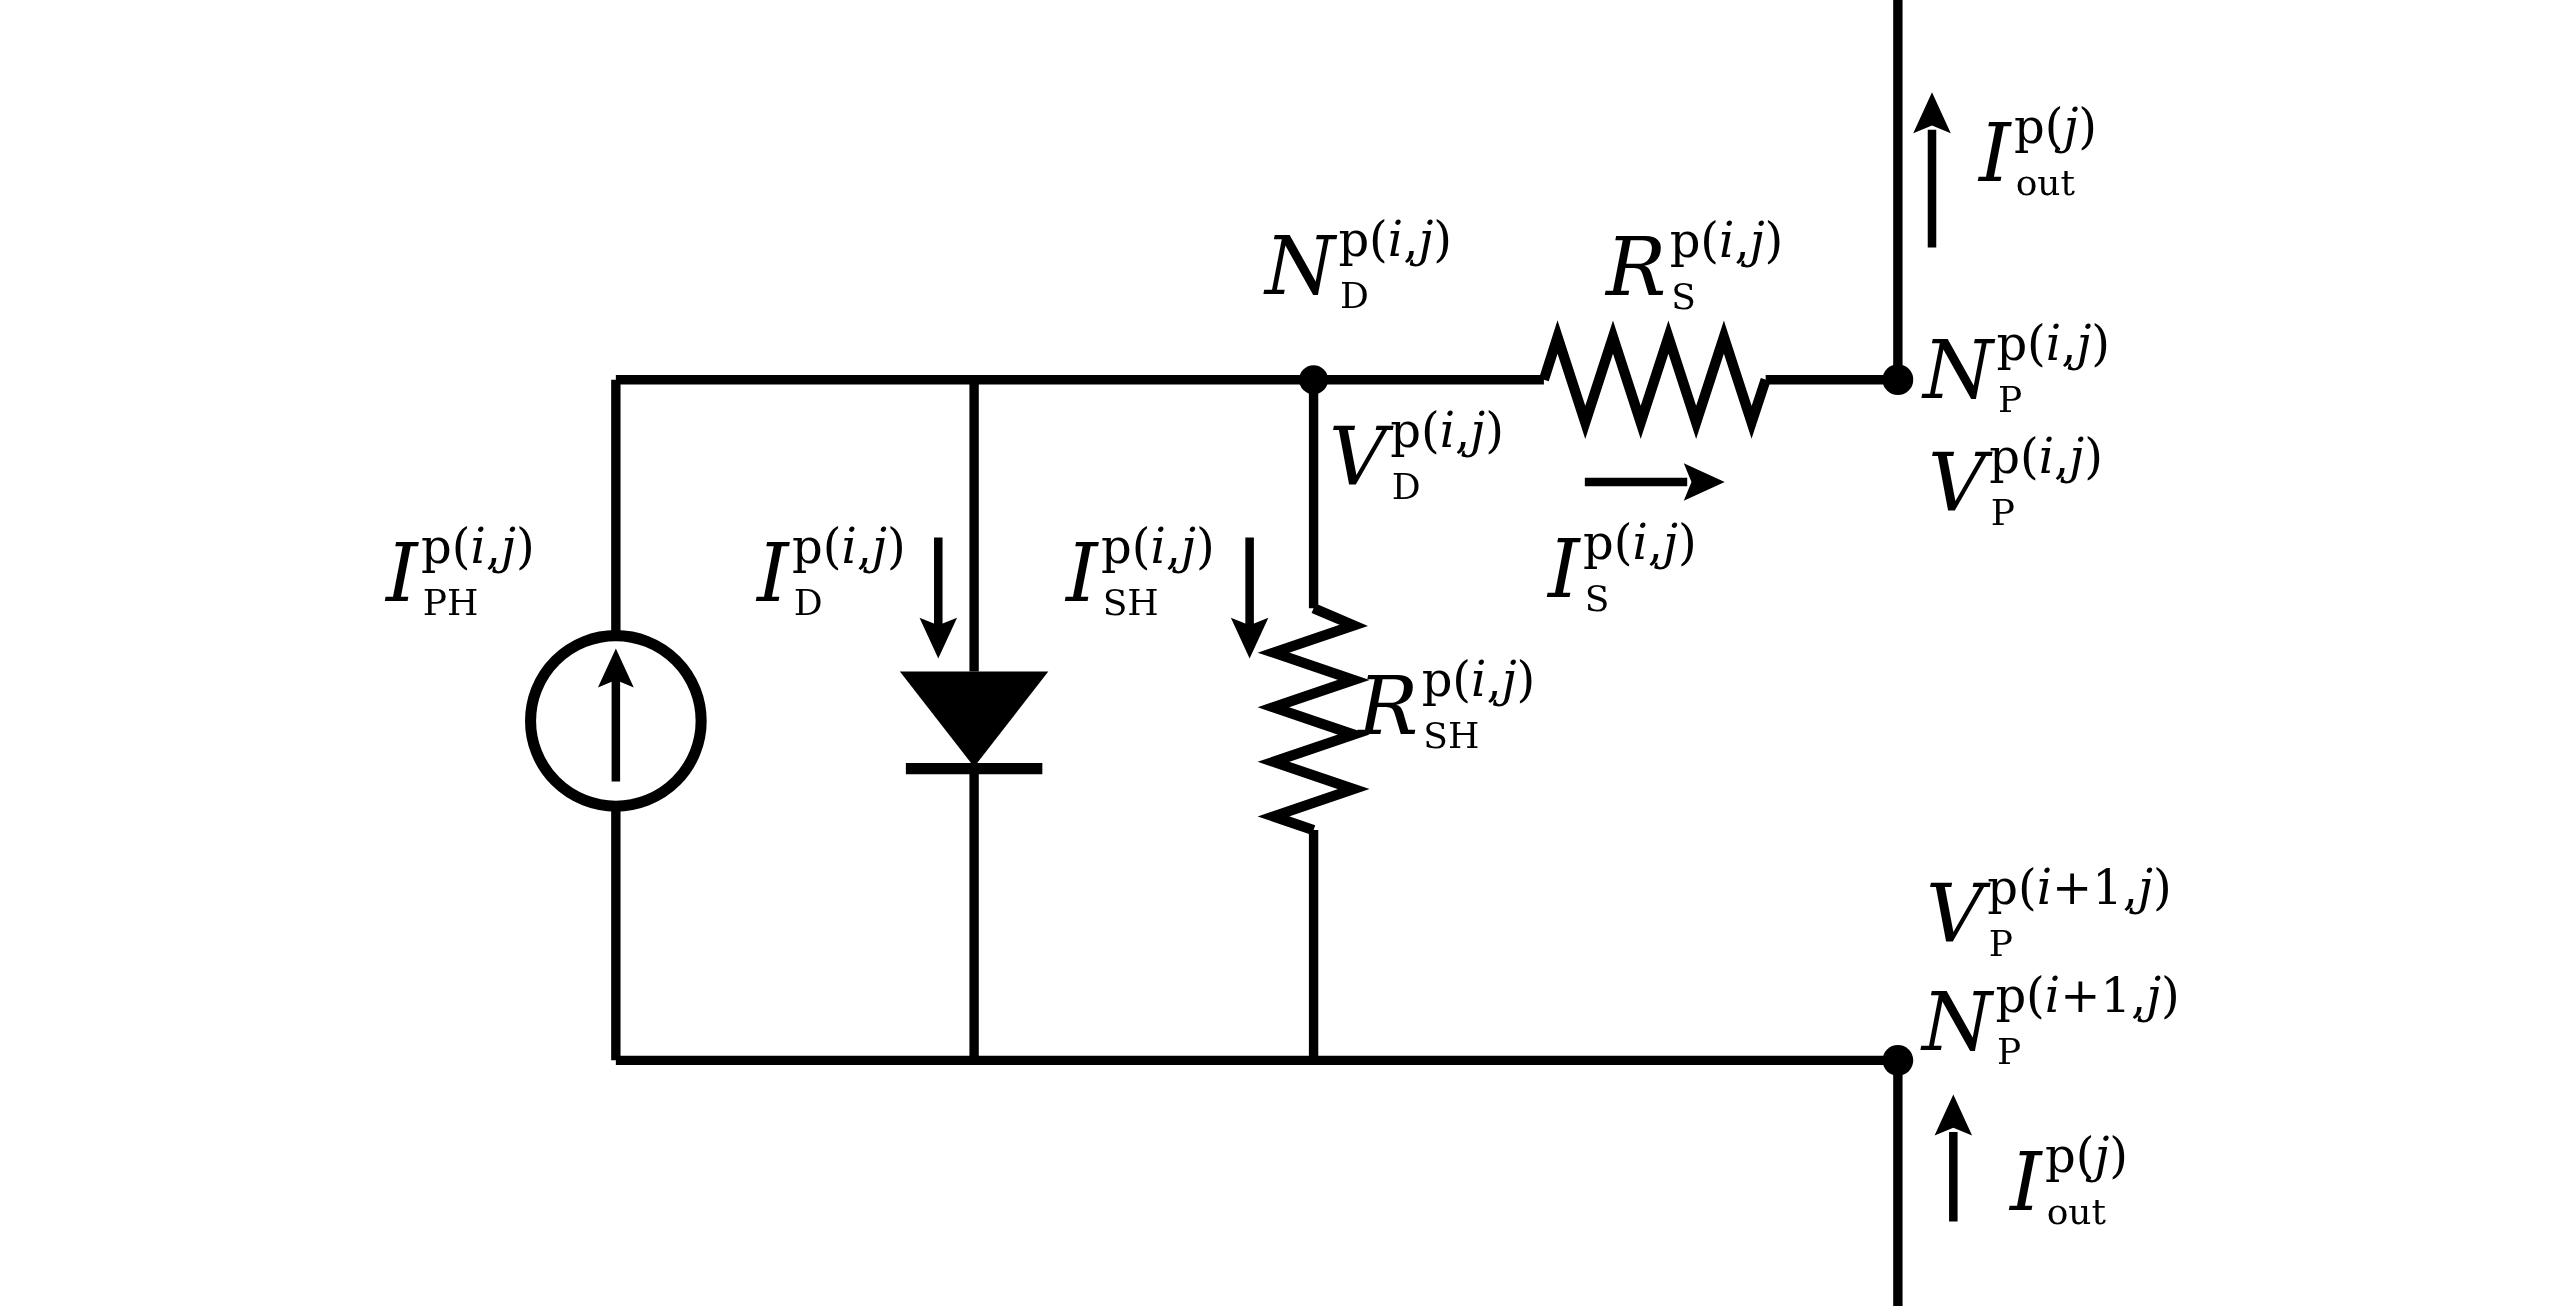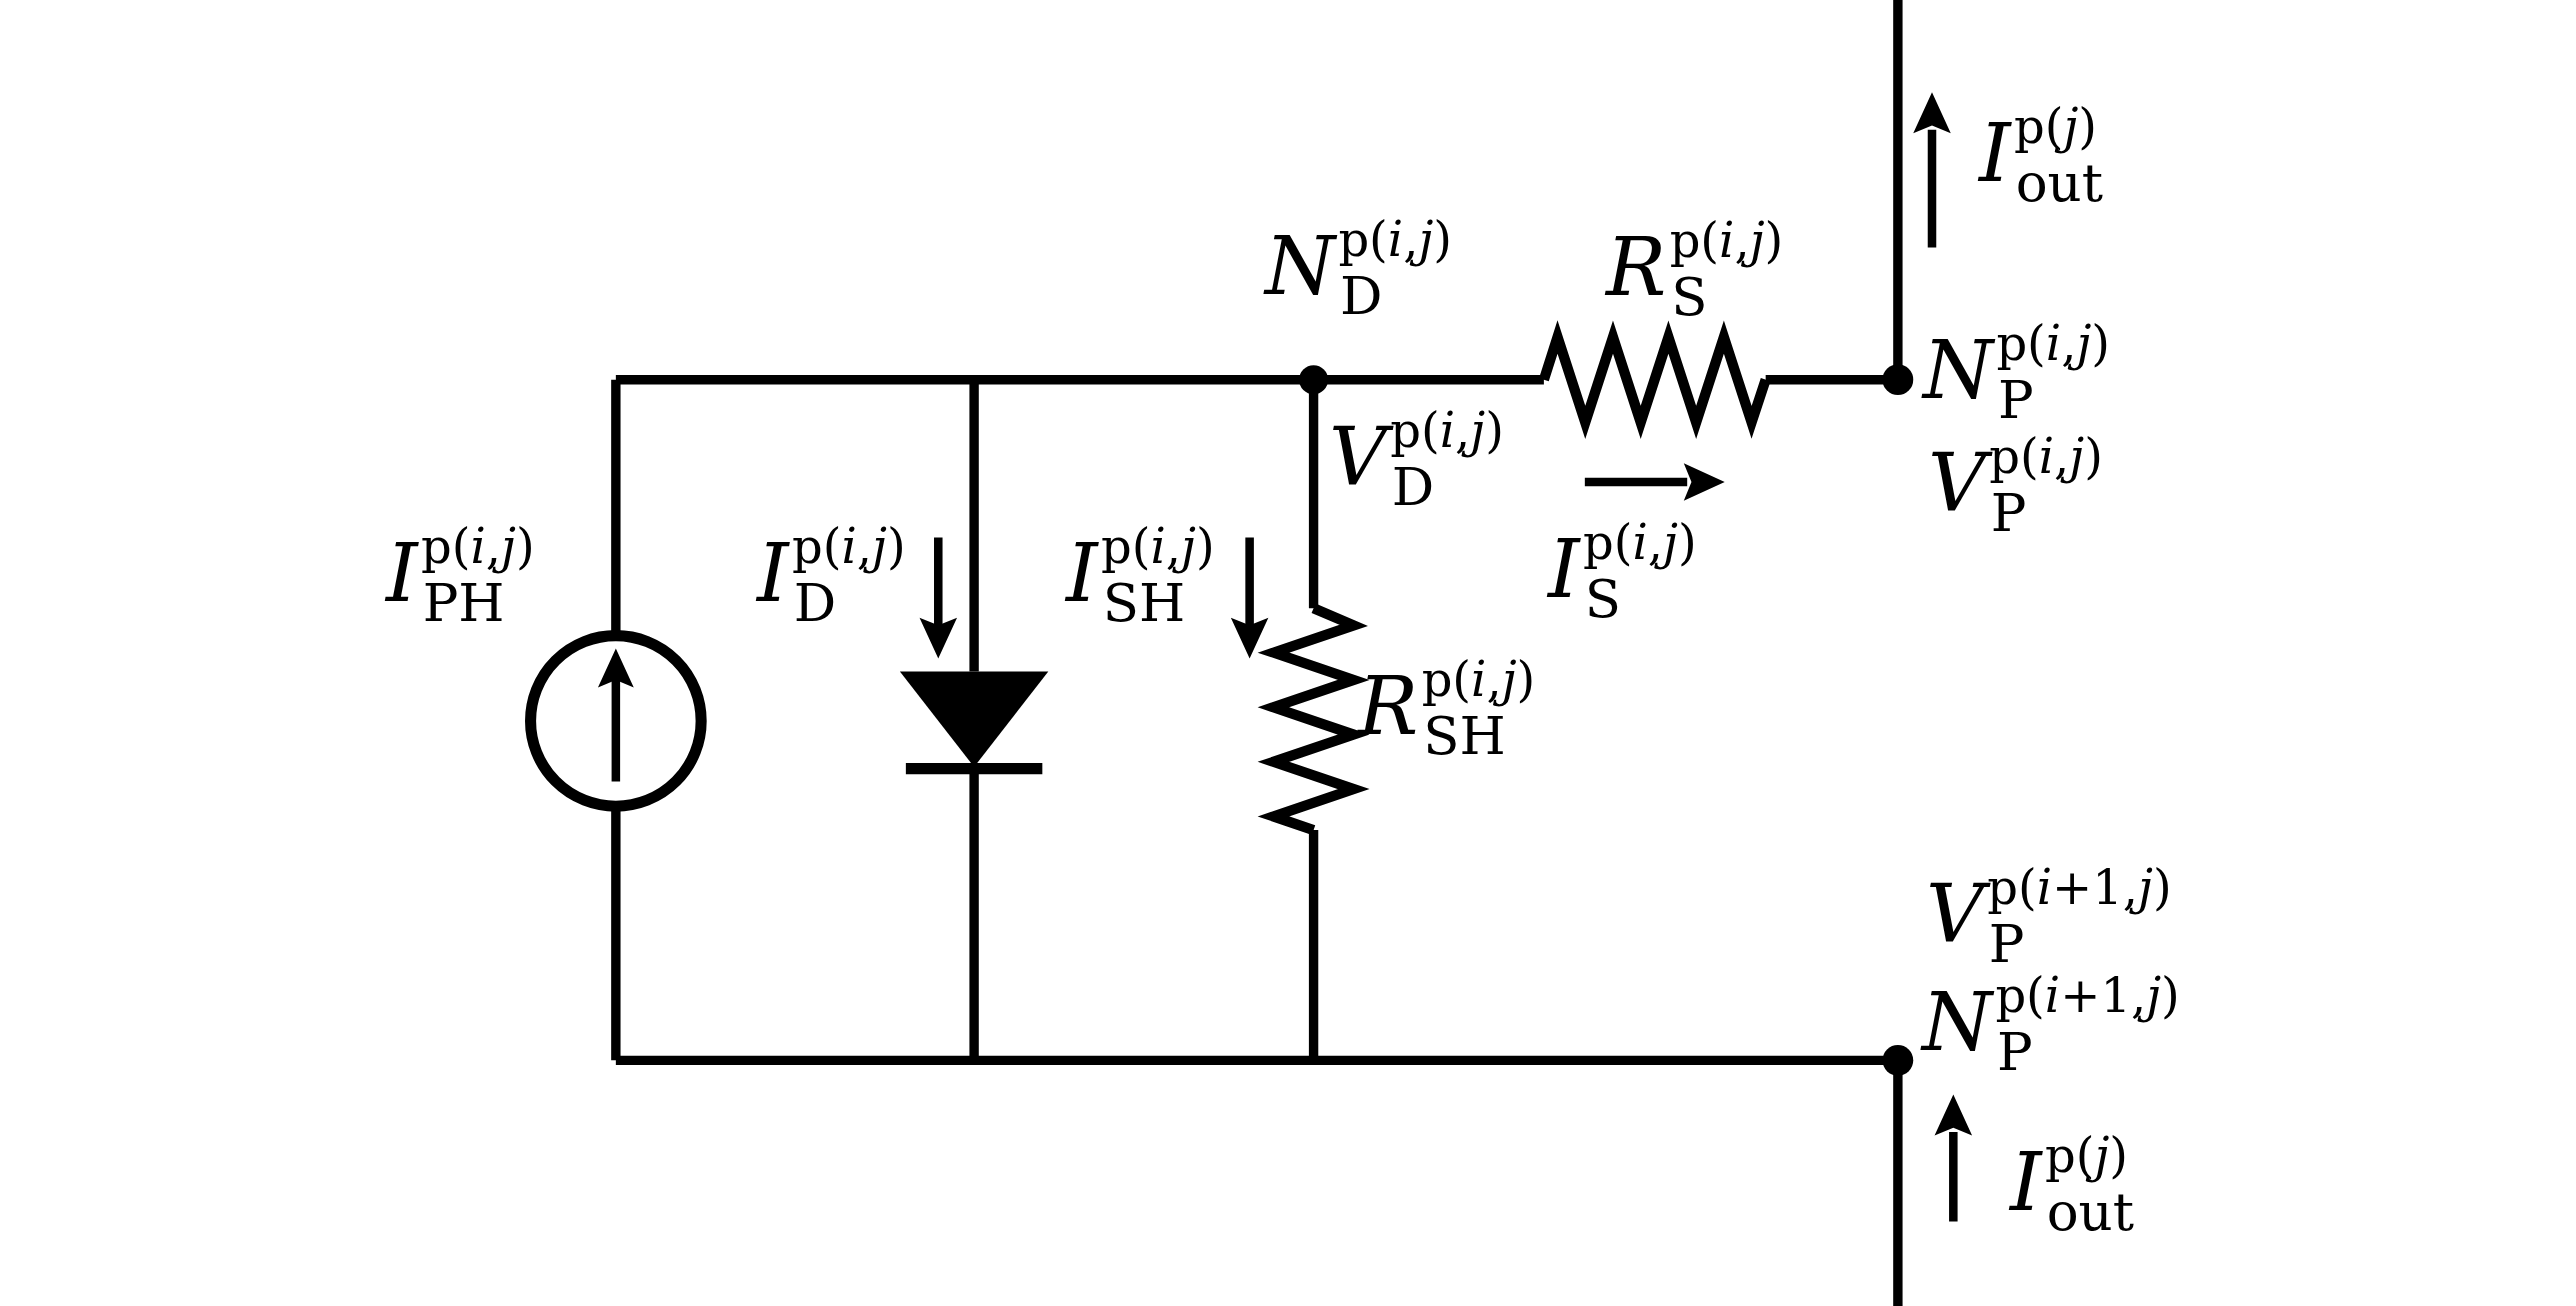--- a/index.html
+++ b/index.html
@@ -34,21 +34,21 @@
     align-items:flex-start;
     margin-left:3.4px;
   }
   .mlabel .sup{
     font-size:48px;
     line-height:48px;
     font-style:normal;
   }
   .mlabel .sup i{font-style:italic;}
   .mlabel .sub{
-    font-size:53px;
+    font-size:36px;
     line-height:51px;
     margin-top:6.8px;
     margin-left:1.7px;
     font-style:normal;
   }
 </style>
 </head>
 <body>
 
 <div id="canvas">

